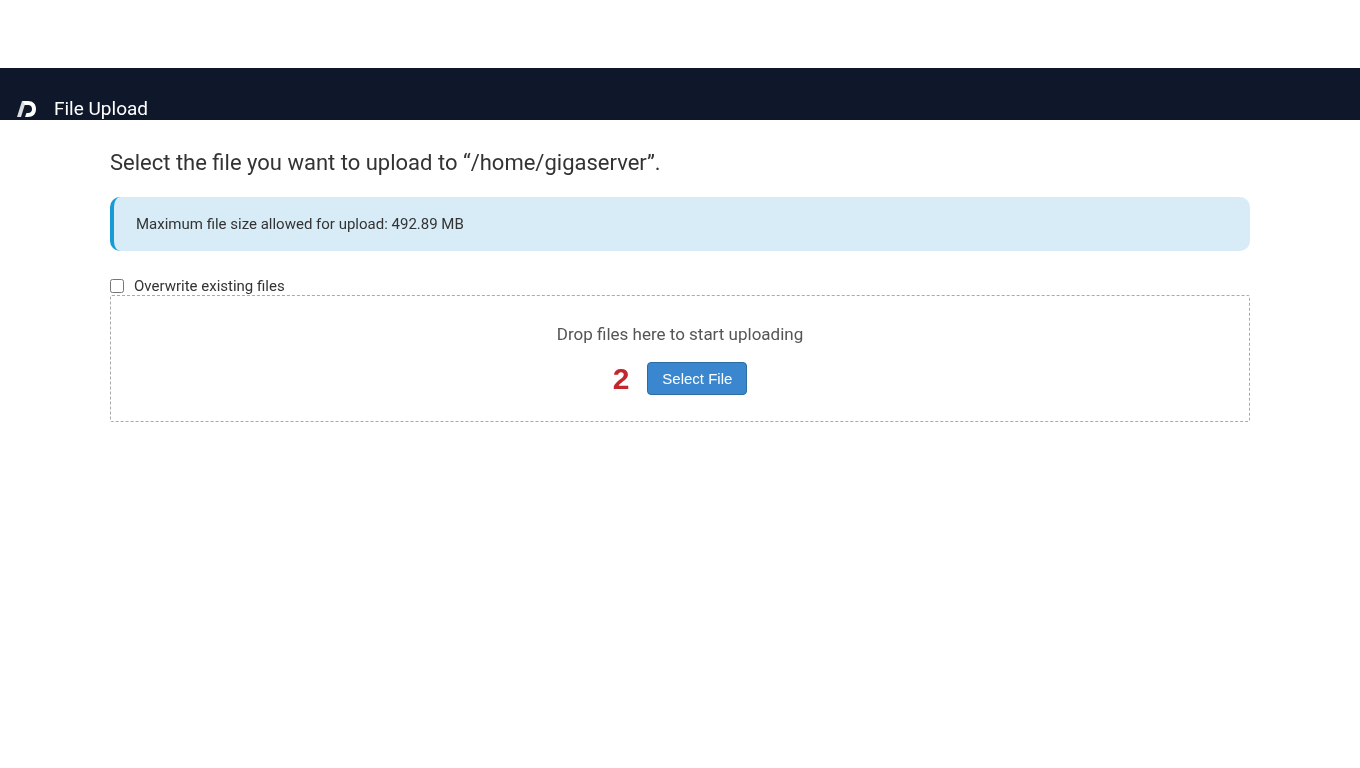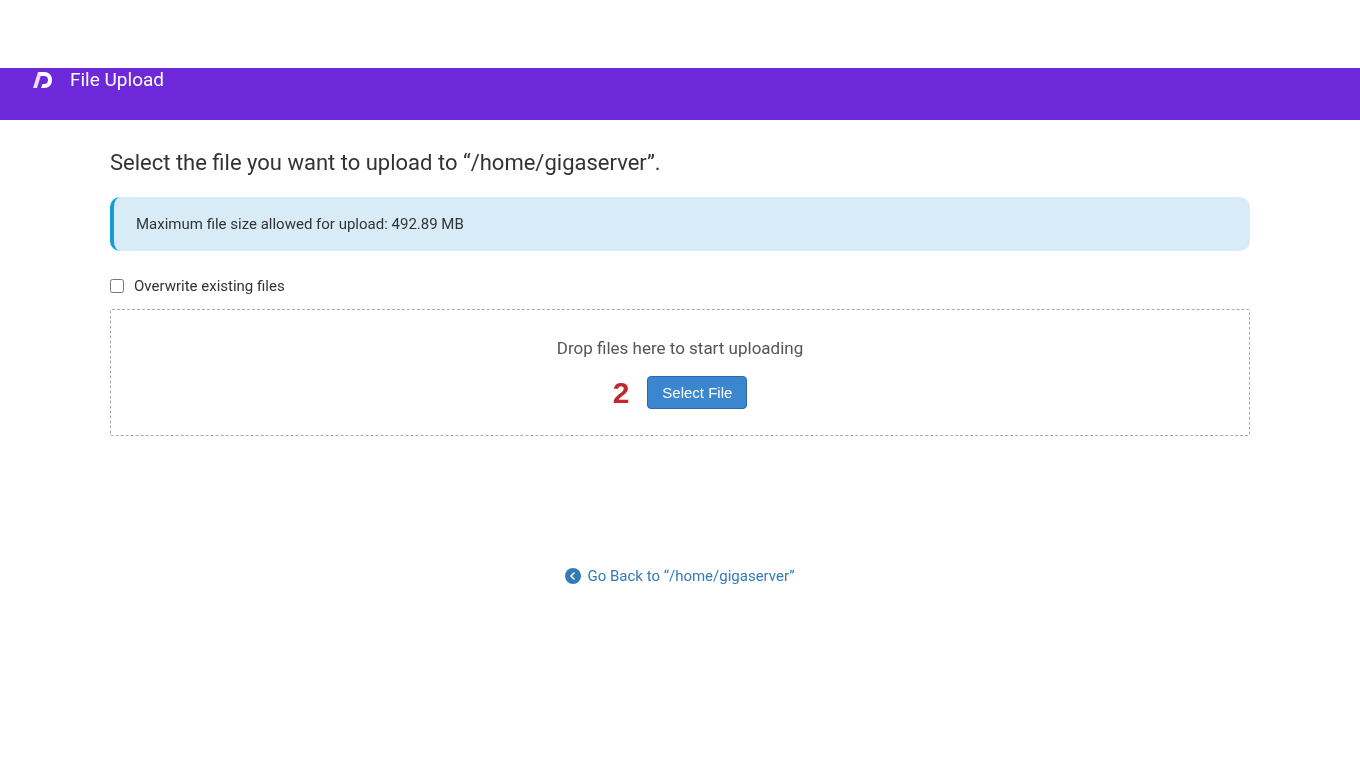--- a/index.html
+++ b/index.html
@@ -6,26 +6,26 @@
       margin: 0;
       padding: 0;
       box-sizing: border-box;
     }
     body {
       font-family: -apple-system, BlinkMacSystemFont, "Segoe UI", Roboto, "Helvetica Neue", Arial, sans-serif;
       background: #ffffff;
       color: #333;
     }
     .header-bar {
-      background: #6d28d9;
+      background: #0f172a;
       color: #ffffff;
       height: 52px;
       display: flex;
-      align-items: flex-start;
-      padding: 0 30px;
+      align-items: flex-end;
+      padding: 0 14px;
       margin-top: 68px;
     }
     .logo-wrap {
       display: flex;
       align-items: center;
       gap: 12px;
     }
     .logo-icon svg {
       display: block;
     }
@@ -51,21 +51,20 @@
       padding: 18px 22px;
       font-size: 15px;
       color: #333333;
       margin-bottom: 26px;
       border-radius: 10px;
     }
     .overwrite-row {
       display: flex;
       align-items: center;
       gap: 10px;
-      margin-bottom: 14px;
     }
     .overwrite-row input[type="checkbox"] {
       width: 14px;
       height: 14px;
     }
     .overwrite-label {
       font-size: 15px;
       color: #333333;
     }
     .dropzone {
@@ -160,24 +159,14 @@
   </div>
 
   <div class="dropzone">
     <div class="drop-text">Drop files here to start uploading</div>
     <div class="select-row">
       <span class="step-marker">2</span>
       <button class="select-file-btn">Select File</button>
     </div>
   </div>
 
-  <div class="go-back-wrap">
-    <a href="#" class="go-back-link">
-      <span class="back-icon">
-        <svg width="10" height="10" viewBox="0 0 10 10">
-          <path d="M6 2 L3 5 L6 8" stroke="#ffffff" stroke-width="1.6" fill="none" stroke-linecap="round" stroke-linejoin="round"></path>
-        </svg>
-      </span>
-      <span>Go Back to “/home/gigaserver”</span>
-    </a>
-  </div>
 
 </div>
 
 </body></html>

